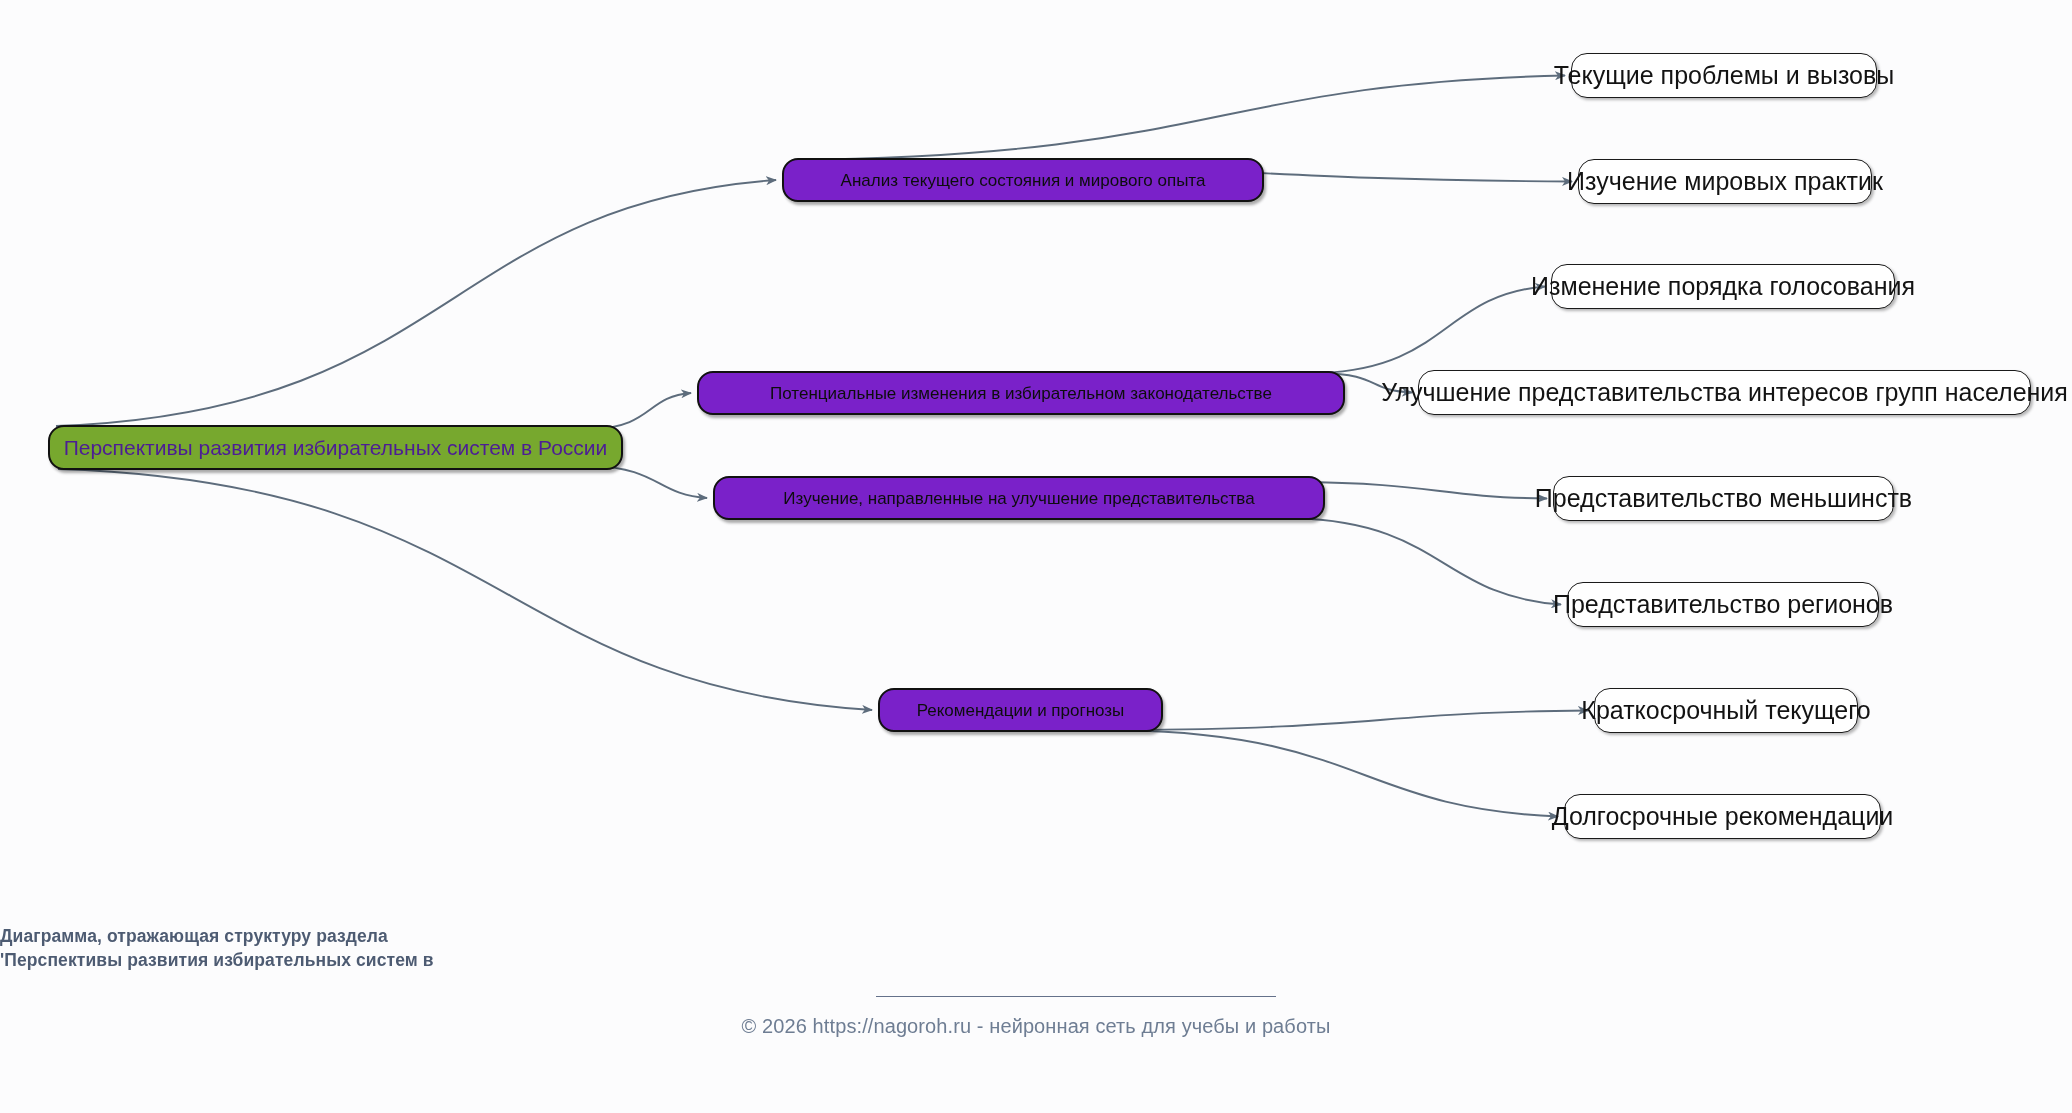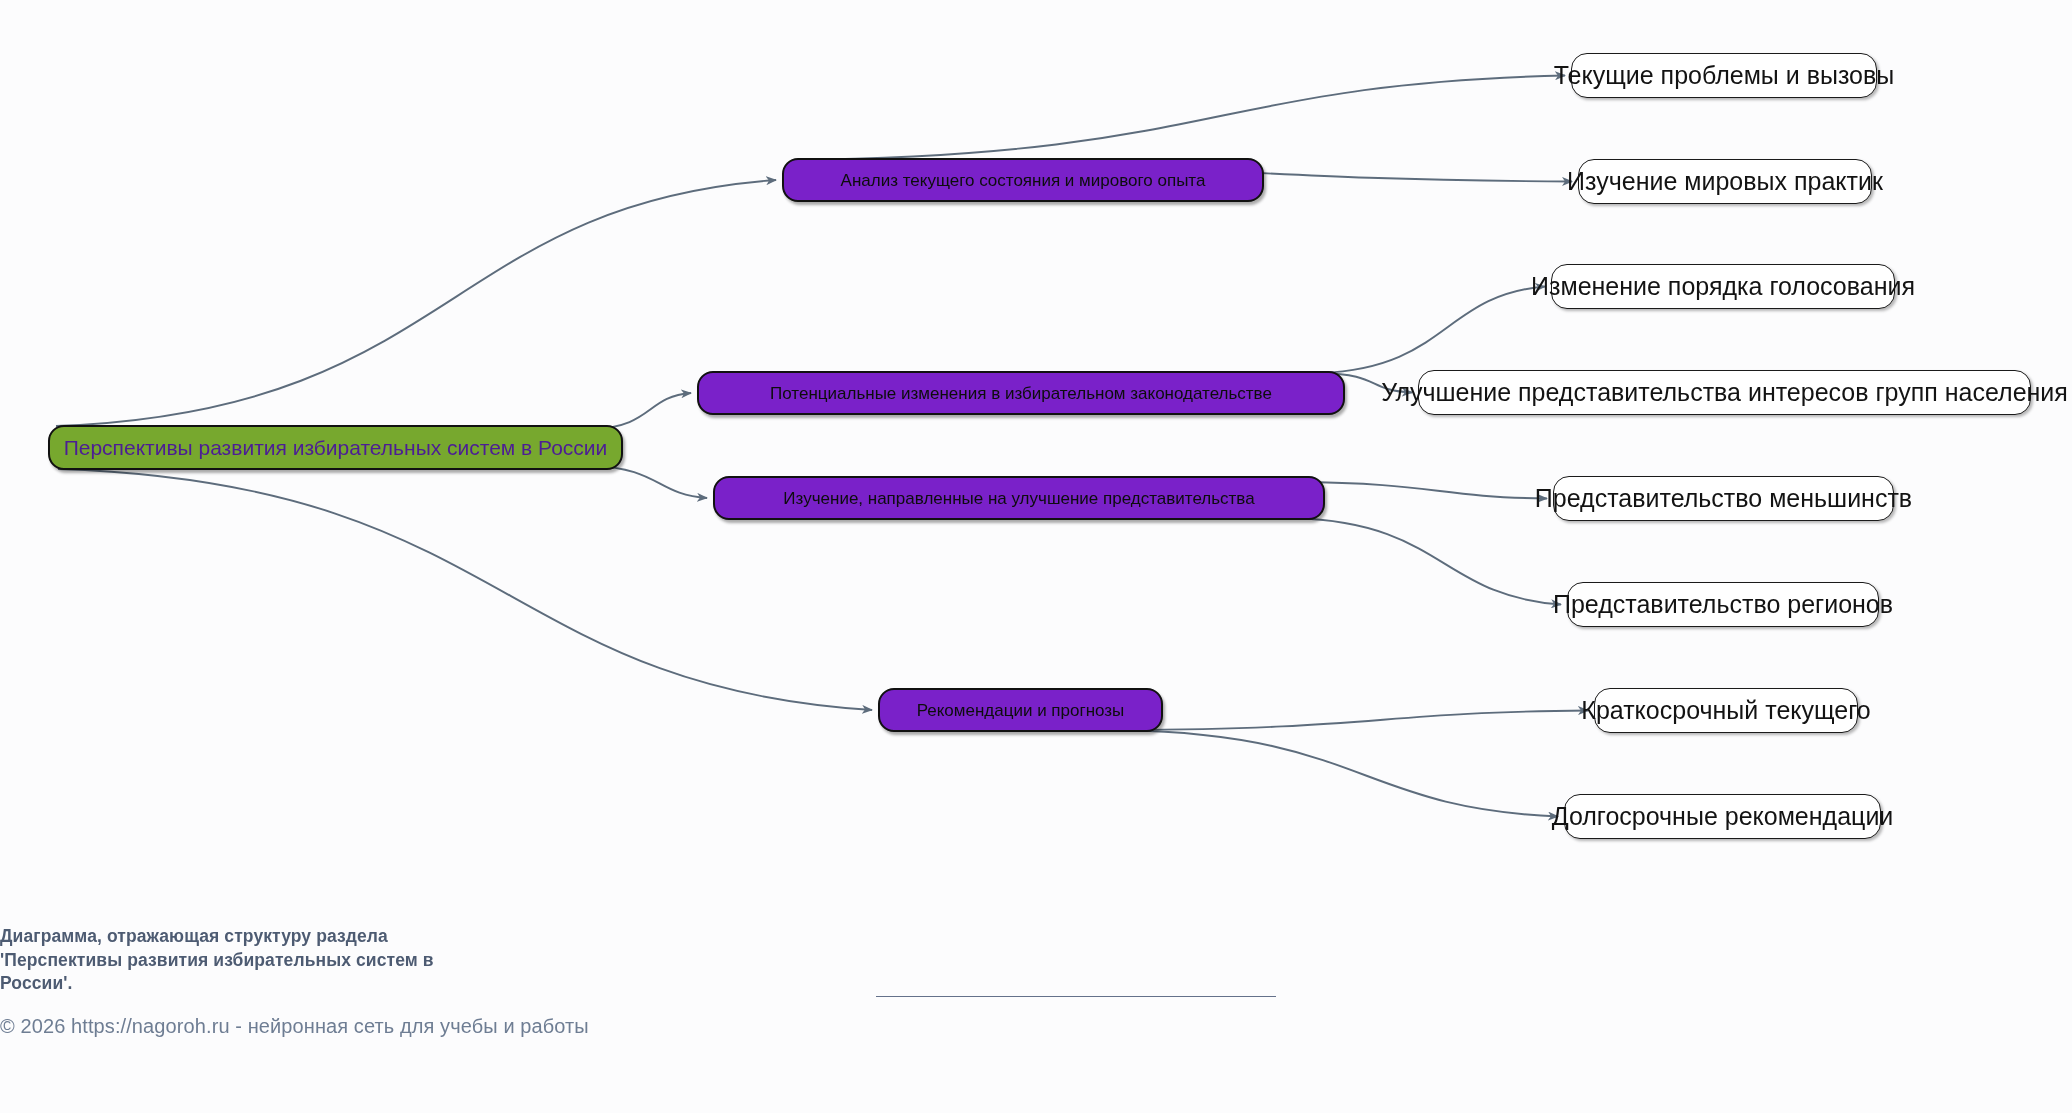--- a/index.html
+++ b/index.html
@@ -62,20 +62,21 @@
     left:876px;
     top:996px;
     width:400px;
     height:0;
     border-top:1.4px solid #64718a;
   }
   #footer{
     position:absolute;
     left:0;right:0;
     top:1015px;
+    text-align:center;
     color:#6e7d93;
     font-size:20px;
     letter-spacing:0.1px;
   }
 </style>
 </head>
 <body>
 
 <div id="stage">
 
@@ -139,19 +140,18 @@
         <span class="lbl">Краткосрочный текущего</span>
       </div>
       <div class="node leaf" style="left: 1564px; top: 794px; width: 317px; height: 45px;">
         <span class="lbl">Долгосрочные рекомендации</span>
       </div>
     </div>
 
   <div id="caption">
     <span class="cap-line">Диаграмма, отражающая структуру раздела</span>
     <span class="cap-line">'Перспективы развития избирательных систем в</span>
-    <span class="cap-line">России'.</span>
   </div>
 
   <div id="divider"></div>
 
   <div id="footer">© 2026 https://nagoroh.ru - нейронная сеть для учебы и работы</div>
 </div>
 
 </body></html>

